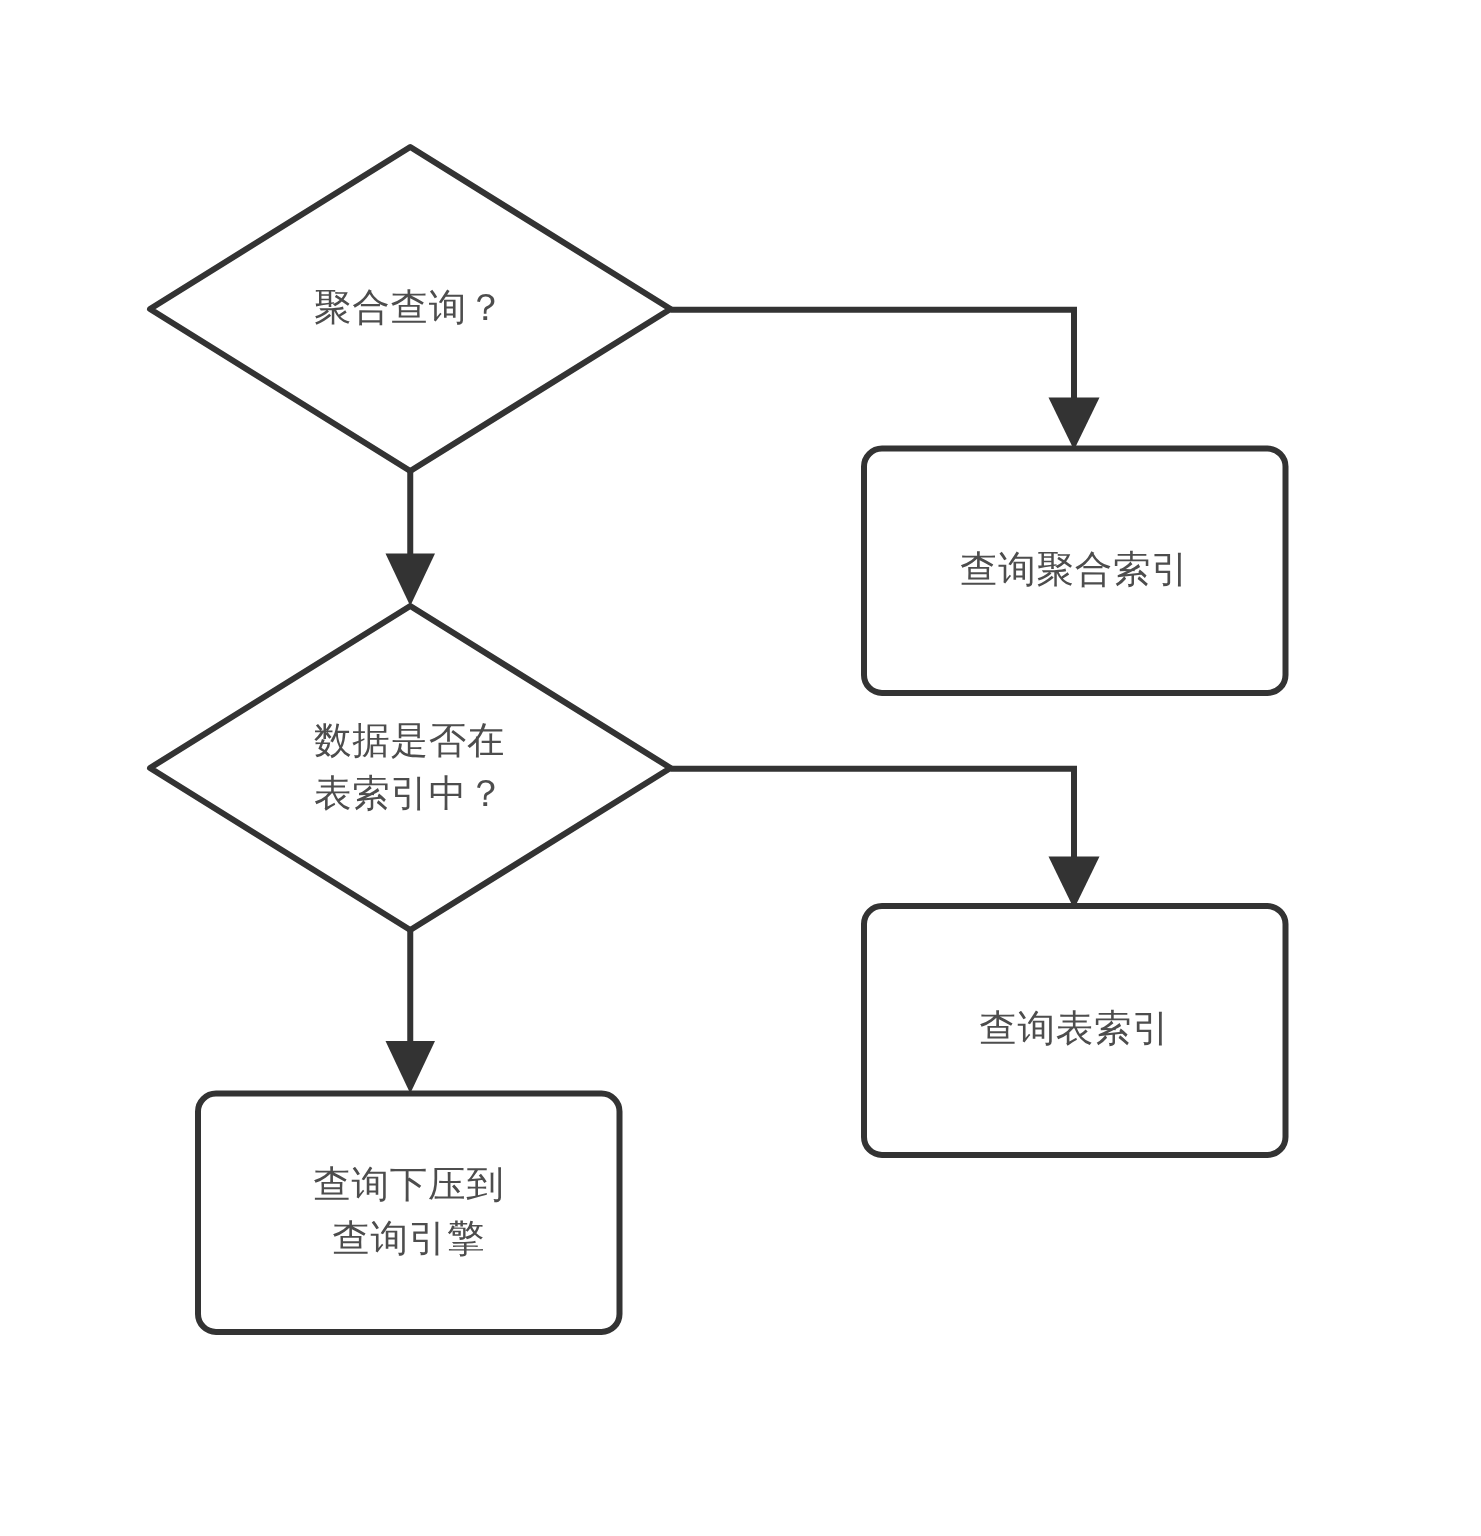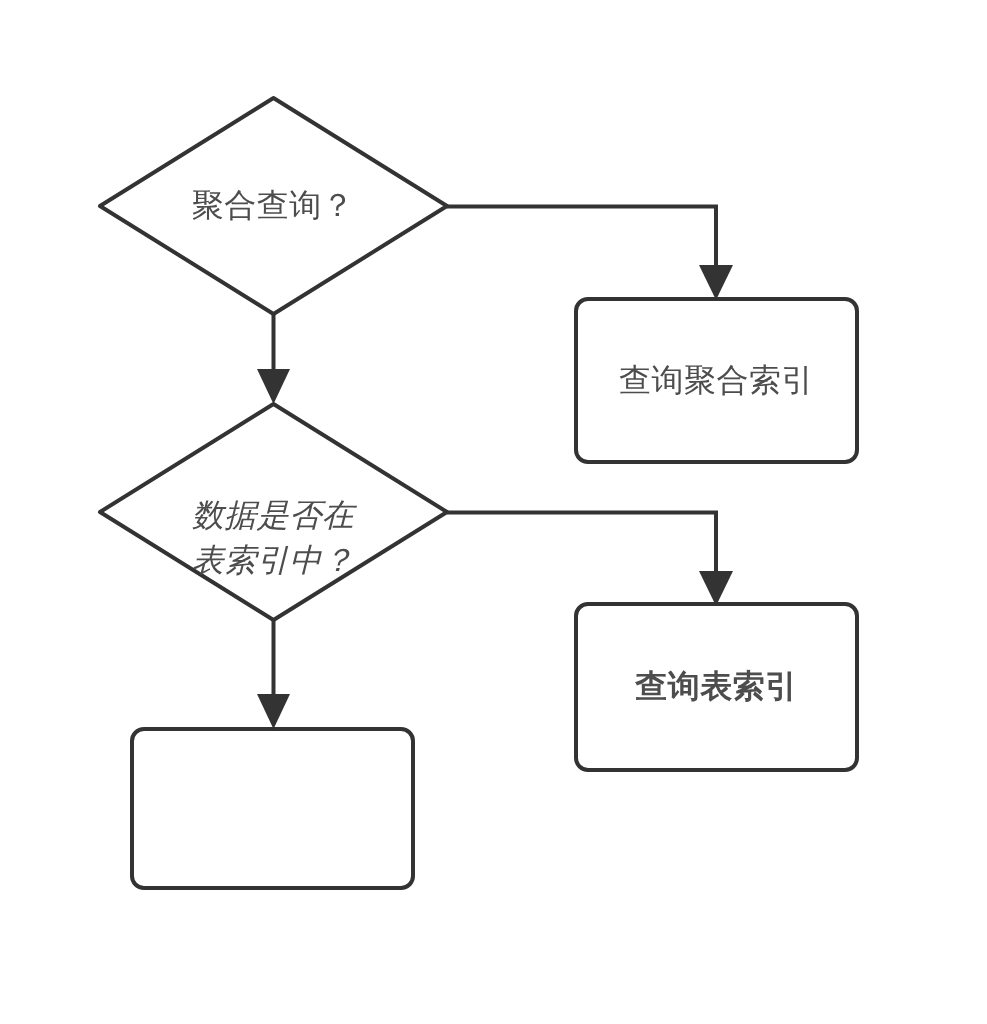--- a/index.html
+++ b/index.html
@@ -25,21 +25,21 @@
     width: 987px;
     height: 1024px;
   }
   .node-label {
     position: absolute;
     display: flex;
     align-items: center;
     justify-content: center;
     text-align: center;
     color: #4d4d4d;
-    font-size: 32px;
+    font-size: 25px;
     line-height: 1.42;
     letter-spacing: 0.5px;
     white-space: pre-line;
     pointer-events: none;
   }
   .hit {
     position: absolute;
     background: transparent;
   }
 </style>
@@ -78,25 +78,27 @@
     <g>
       <path d="M 273.5,620 L 273.5,711" fill="none" stroke="#333333" stroke-width="4" stroke-linecap="butt"></path>
       <polygon points="273.5,729 257,694 290,694" fill="#333333"></polygon>
     </g>
   </svg>
 
   <div class="node-label" style="left:123px; top:170px; width:300px; height:72px;">聚合查询？</div>
 
   <div class="node-label" style="left:576px; top:299px; width:281px; height:163px;text-align:right;">查询聚合索引</div>
 
-  <div class="node-label" style="left:123px; top:492px; width:300px; height:92px;font-style:italic;">数据是否在
+  <div class="node-label" style="left:123px; top:466px; width:300px; height:92px;">数据是否在
 表索引中？</div>
 
-  <div class="node-label" style="left:576px; top:604px; width:281px; height:166px;font-weight:bold;">查询表索引</div>
+  <div class="node-label" style="left:576px; top:604px; width:281px; height:166px;">查询表索引</div>
 
+  <div class="node-label" style="left:132px; top:729px; width:281px; height:159px;">查询下压到
+查询引擎</div>
 
   <div class="hit" style="left:100px; top:98px; width:347px; height:216px;"></div>
   <div class="hit" style="left:576px; top:299px; width:281px; height:163px;"></div>
   <div class="hit" style="left:100px; top:404px; width:347px; height:216px;"></div>
   <div class="hit" style="left:576px; top:604px; width:281px; height:166px;"></div>
   <div class="hit" style="left:132px; top:729px; width:281px; height:159px;"></div>
 
 </div>
 
 </body></html>

